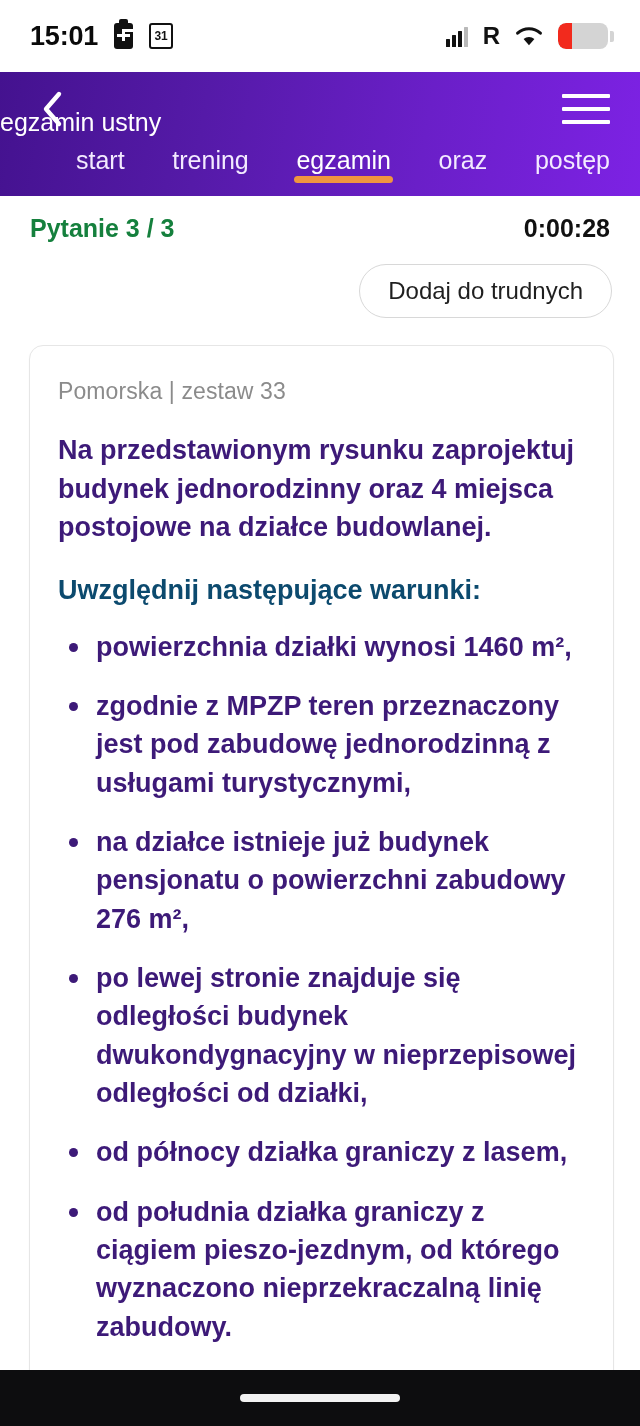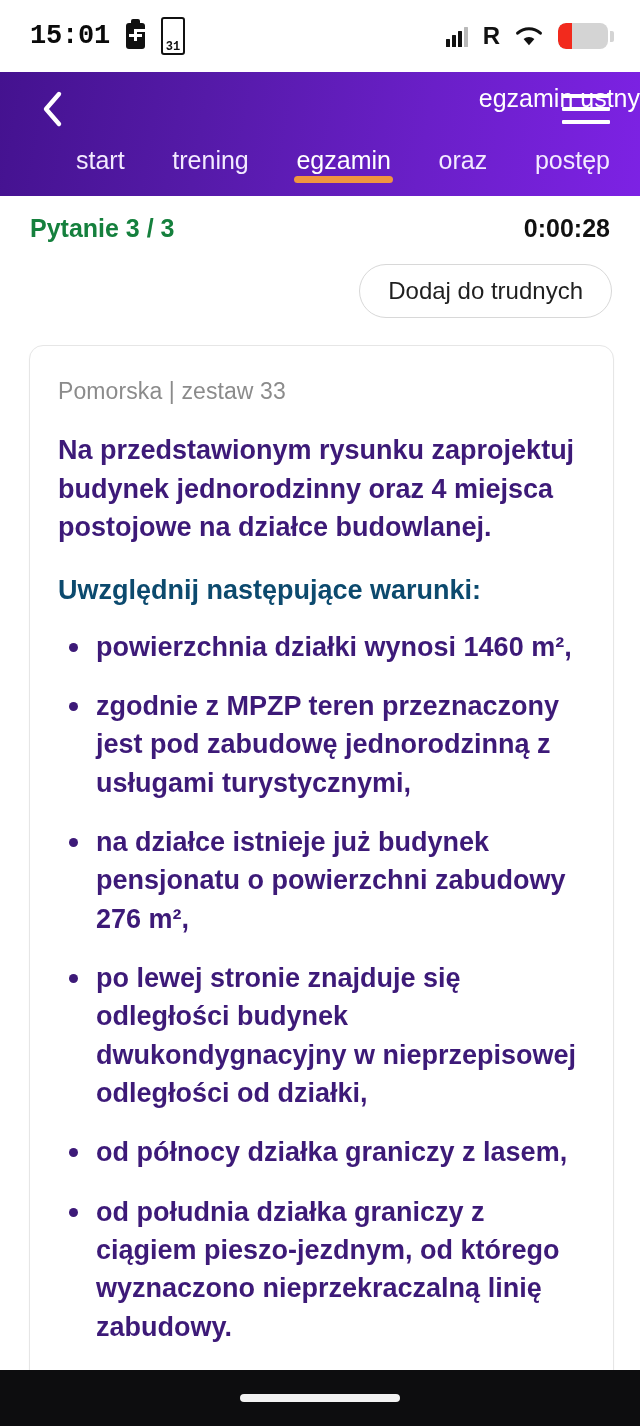--- a/index.html
+++ b/index.html
@@ -22,21 +22,21 @@
   
   .statusbar {
     height: 72px;
     flex: 0 0 72px;
     background: #ffffff;
     display: flex;
     align-items: center;
     justify-content: space-between;
     padding: 0 26px 0 30px;
   }
-  .sb-left { display: flex; align-items: center; gap: 16px; font-family: Liberation Mono, monospace; }
+  .sb-left { display: flex; align-items: center; gap: 16px; }
   .sb-right { display: flex; align-items: center; gap: 14px; }
   .sb-time {
     font-size: 27px;
     font-weight: bold;
     color: #0a0a0a;
     letter-spacing: -0.2px;
   }
   .ic-batt-plus {
     width: 19px; height: 26px;
     background: #111;
@@ -59,29 +59,29 @@
     background: #fff;
     box-shadow: 5px -5px 0 0 #fff, 0 0 0 0 #fff;
   }
   .plus-v {
     position: absolute;
     top: 7px; left: 8px;
     width: 3px; height: 11px;
     background: #fff;
   }
   .ic-cal {
-    width: 24px; height: 38px;
+    width: 24px; height: 26px;
     border: 2.6px solid #111;
     border-radius: 3px;
     position: relative;
     font-size: 12px;
     font-weight: bold;
     color: #111;
     display: flex;
-    align-items: flex-end;
+    align-items: center;
     justify-content: center;
     line-height: 1;
   }
   .ic-signal {
     display: flex;
     align-items: flex-end;
     gap: 2.5px;
     height: 22px;
   }
   .ic-signal i { width: 3.5px; background: #111; display: block; border-radius: 0.5px; }
@@ -134,22 +134,22 @@
     justify-content: space-between;
     padding: 0 28px 0 30px;
   }
   .back-btn {
     width: 44px; height: 44px;
     display: flex; align-items: center; justify-content: center;
   }
   .header-title {
     position: absolute;
     left: 0; right: 0;
-    top: 12px;
-    text-align: right;
+    top: 36px;
+    text-align: left;
     font-size: 25px;
     color: #ffffff;
     pointer-events: none;
   }
   .menu-btn {
     width: 50px; height: 44px;
     display: flex;
     flex-direction: column;
     justify-content: center;
     gap: 9px;

